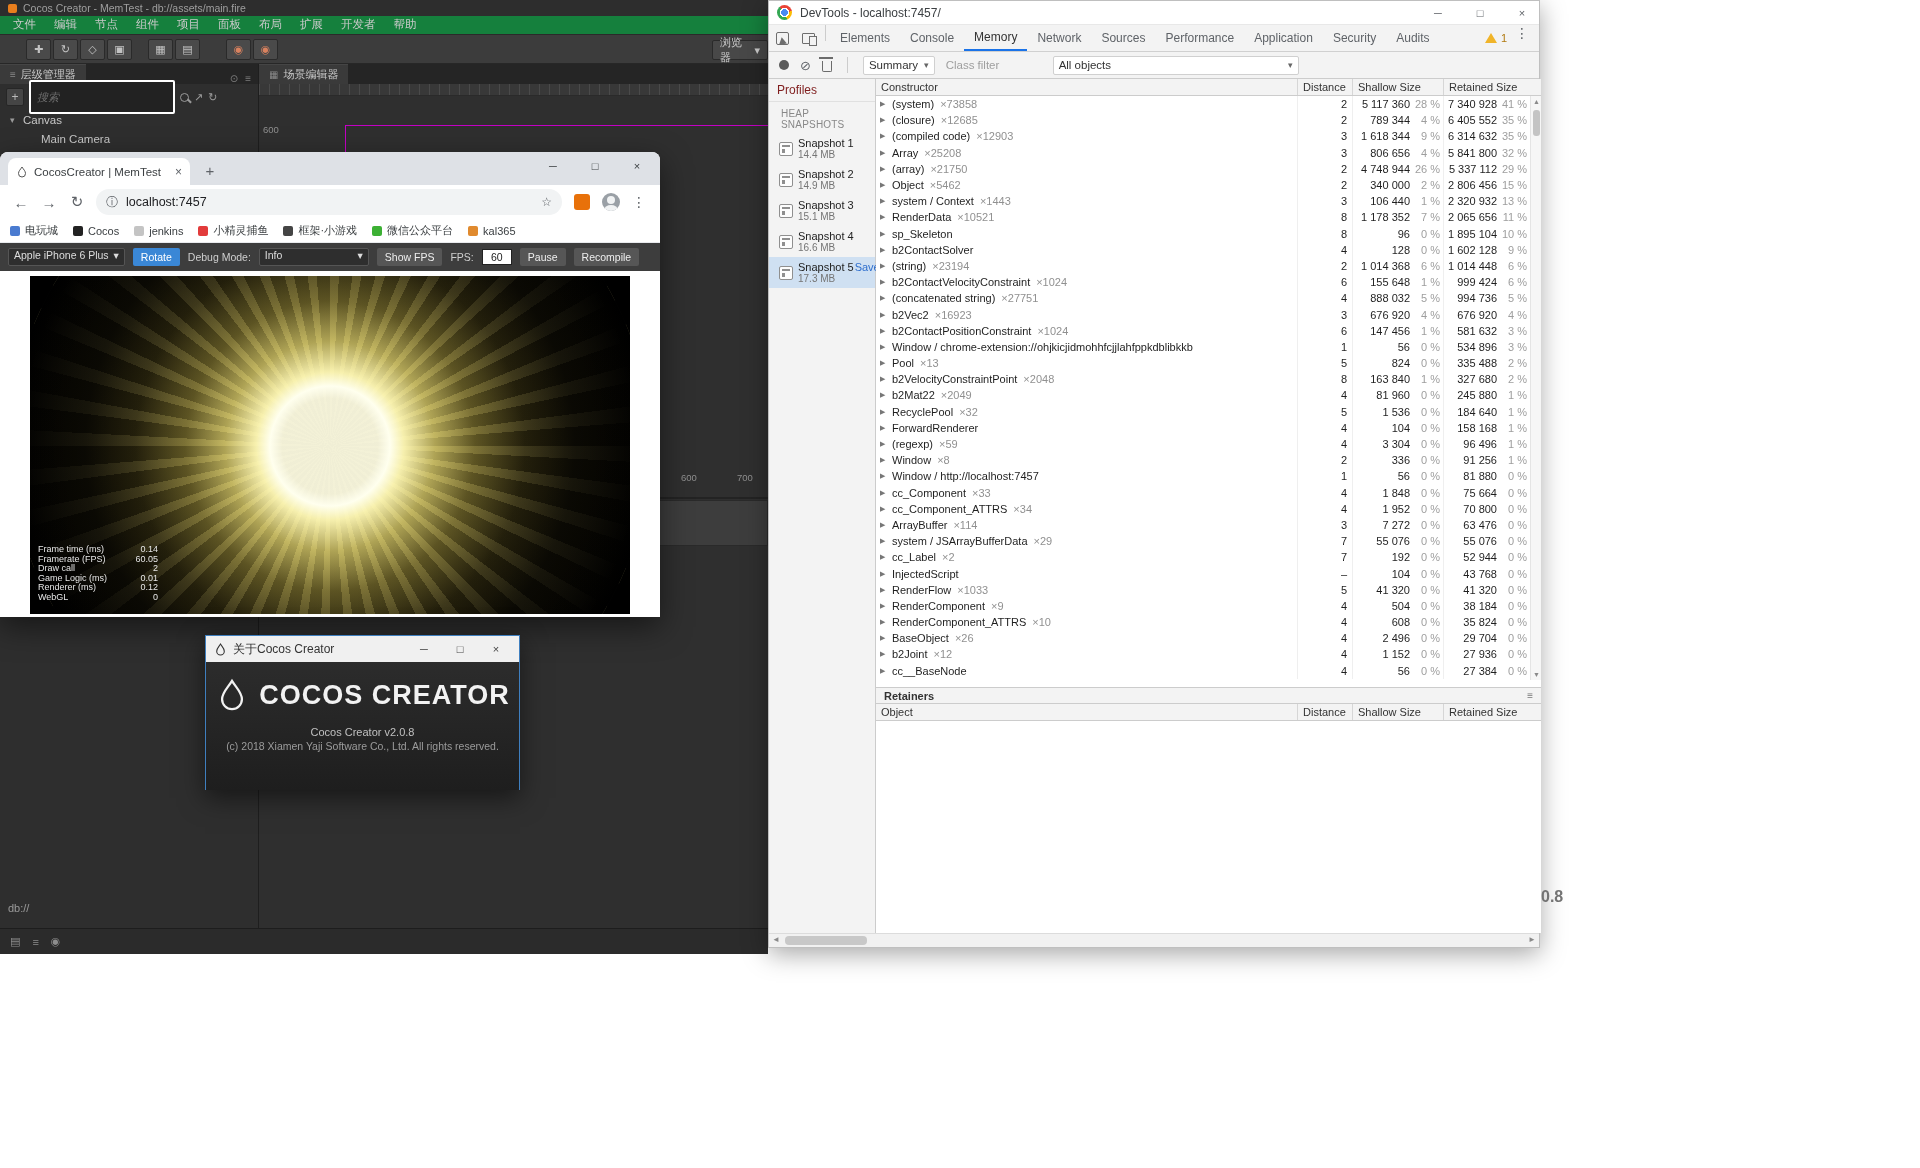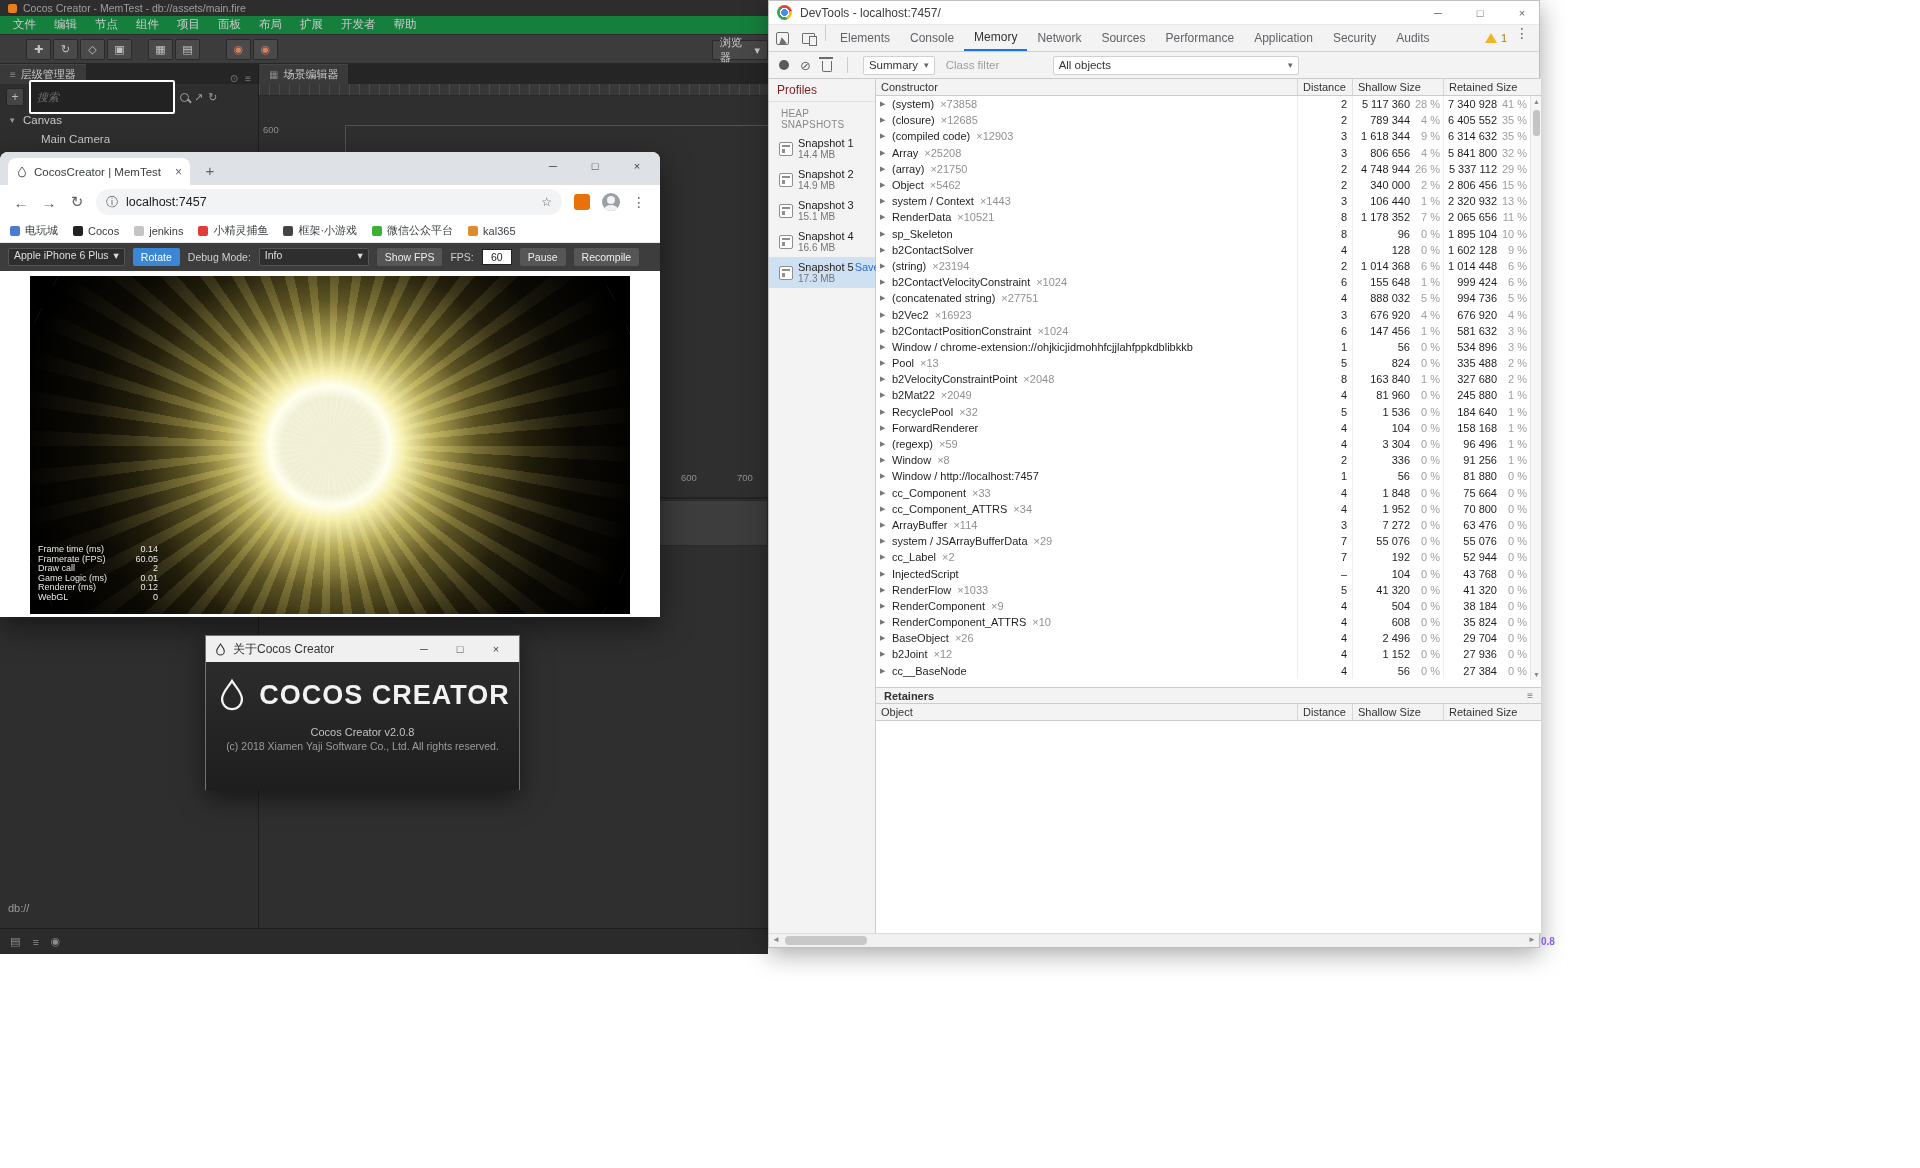--- a/index.html
+++ b/index.html
@@ -36,21 +36,21 @@
 .ed-ruler{position:absolute;left:0;top:20px;width:100%;height:12px;background:#383838;border-bottom:1px solid #2a2a2a;background-image:repeating-linear-gradient(90deg,#4a4a4a 0 1px,rgba(0,0,0,0) 1px 10px)}
 .cam-h{position:absolute;left:86px;top:61px;width:423px;height:1px;background:#c400c4}
 .cam-v{position:absolute;left:86px;top:61px;width:1px;height:60px;background:#c400c4}
 .scene-label{position:absolute;color:#8f8f8f;font-size:9.5px}
 .scene-line{position:absolute;background:#232323}
 .scene-panel{position:absolute;left:261px;top:436px;width:248px;height:46px;background:#3d3d3d;border:1px solid #2a2a2a}
 .ed-assets{position:absolute;left:0;top:617px;width:259px;height:311px;background:#2e2e2e;border-right:1px solid #1e1e1e}
 .ed-dbpath{position:absolute;left:8px;bottom:14px;color:#9a9a9a;font-size:11px}
 .ed-bottombar{position:absolute;left:0;top:928px;width:768px;height:26px;background:#2b2b2b;border-top:1px solid #1d1d1d;display:flex;align-items:center;gap:12px;padding-left:10px}
 .ed-bic{color:#8d8d8d;font-size:11px}
-.ver-badge{position:absolute;left:1541px;top:936px;color:#8b5cf6;font-size:10px;font-weight:bold}
+.ver-badge{position:absolute;left:1541px;top:888px;color:#737373;font-size:16px;font-weight:bold}
 
 
 .chrome{position:absolute;left:0;top:152px;width:660px;height:465px;border-radius:8px 8px 0 0;box-shadow:0 10px 30px rgba(0,0,0,.5);background:#fff}
 .c-tabstrip{position:absolute;left:0;top:0;width:100%;height:33px;background:#dee1e6;border-radius:8px 8px 0 0}
 .c-tab{position:absolute;left:8px;top:6px;width:182px;height:27px;background:#fff;border-radius:8px 8px 0 0;display:flex;align-items:center;padding:0 8px;gap:6px}
 .c-tab svg{flex:none}
 .c-tab-title{flex:1;font-size:11.5px;color:#3c4043;white-space:nowrap;overflow:hidden}
 .c-tab-close{color:#5f6368;font-size:12px}
 .c-newtab{position:absolute;left:198px;top:8px;width:24px;height:22px;color:#5f6368;font-size:15px;text-align:center;line-height:22px}
 .c-winbtns{position:absolute;right:2px;top:0;height:28px;display:flex}

